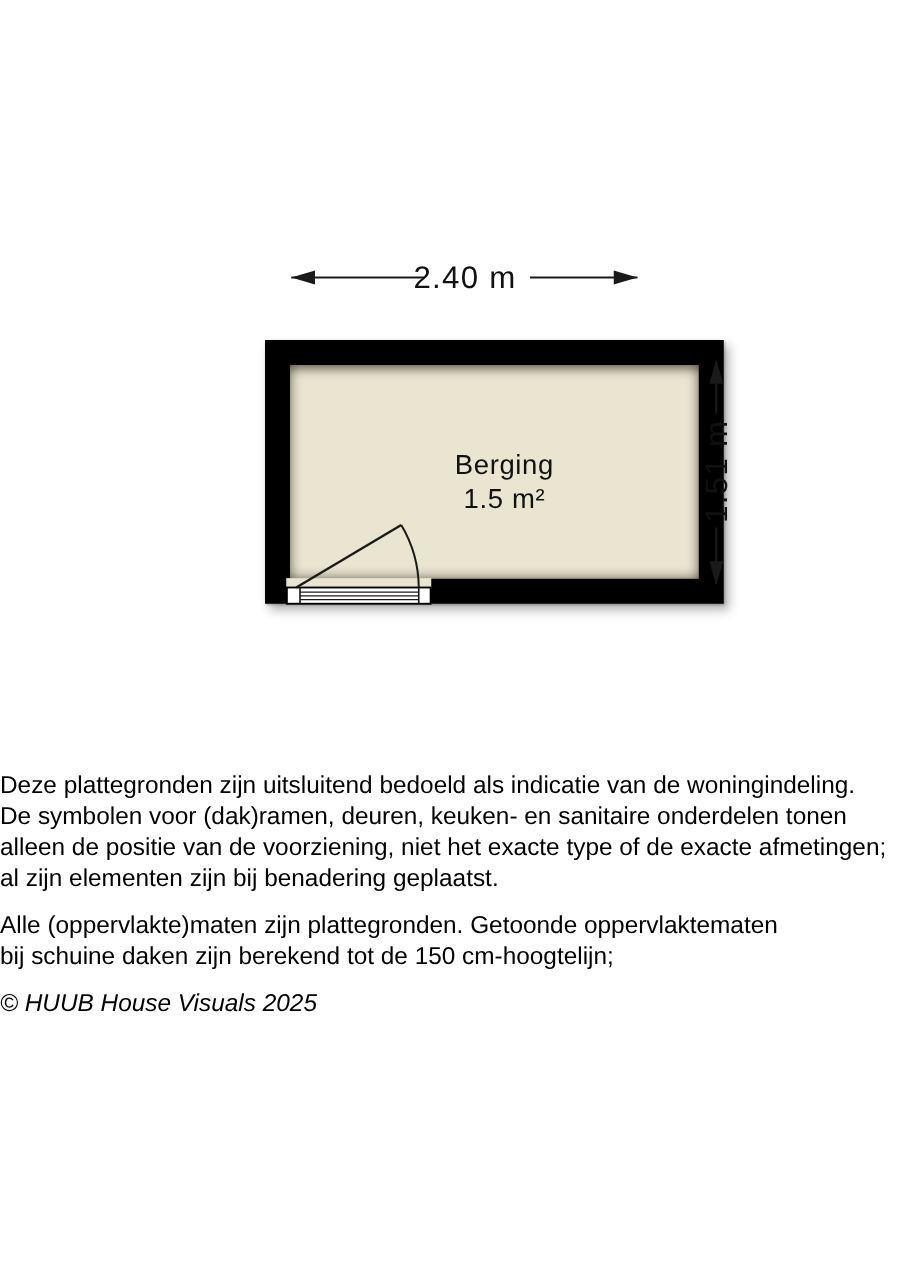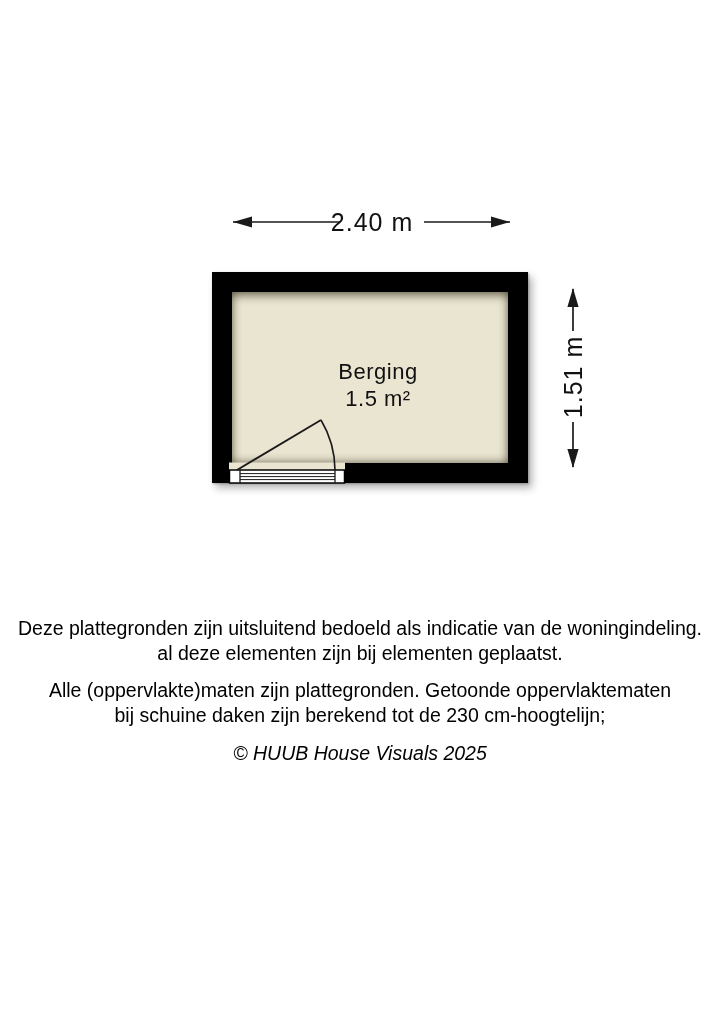--- a/index.html
+++ b/index.html
@@ -10,21 +10,21 @@
     font-family: "Liberation Sans", sans-serif;
     color: #111111;
     overflow: hidden;
   }
   .page { position: absolute; inset: 0; background: #ffffff; }
 
   
   .plan-walls {
     position: absolute;
     left: 212px; top: 272px;
-    width: 316px; height: 211px;
+    width: 367px; height: 211px;
     background: #000000;
     box-shadow: 4px 5px 8px rgba(0,0,0,0.30), 1px 1px 2px rgba(0,0,0,0.25);
   }
   .room-floor {
     position: absolute;
     left: 20px; top: 20px; right: 20px; bottom: 20px;
     background: #e9e5d1;
     box-shadow:
       inset 0 9px 8px -5px rgba(40,35,15,0.55),
       inset 7px 0 7px -4px rgba(40,35,15,0.35),
@@ -55,21 +55,20 @@
     font-size: 25px;
     letter-spacing: 1px;
     fill: #111111;
   }
 
   
   .disclaimer {
     position: absolute;
     left: 0; top: 616px;
     width: 720px;
-    text-align: center;
     font-size: 19.5px;
     line-height: 25px;
     color: #000000;
   }
   .disclaimer .para2 { margin-top: 12px; }
   .copyright-line { margin-top: 13px; font-style: italic; }
 </style>
 </head>
 <body>
 
@@ -111,22 +110,24 @@
       <line x1="240" y1="476.6" x2="335" y2="476.6" stroke-width="1"></line>
       <line x1="240" y1="479.6" x2="335" y2="479.6" stroke-width="1"></line>
       <line x1="237" y1="470" x2="321" y2="420" stroke-width="1.9"></line>
       <path d="M 321 420 A 99 99 0 0 1 335 470" stroke-width="1.6"></path>
     </g>
   </svg>
 
   <div class="disclaimer">
     <div class="para1">
       <div>Deze plattegronden zijn uitsluitend bedoeld als indicatie van de woningindeling.</div>
-      <div>al deze elementen zijn bij elementen geplaatst.</div>
+      <div>De symbolen voor (dak)ramen, deuren, keuken- en sanitaire onderdelen tonen</div>
+      <div>alleen de positie van de voorziening, niet het exacte type of de exacte afmetingen;</div>
+      <div>al zijn elementen zijn bij benadering geplaatst.</div>
     </div>
     <div class="para2">
       <div>Alle (oppervlakte)maten zijn plattegronden. Getoonde oppervlaktematen</div>
-      <div>bij schuine daken zijn berekend tot de 230 cm-hoogtelijn;</div>
+      <div>bij schuine daken zijn berekend tot de 150 cm-hoogtelijn;</div>
     </div>
     <div class="copyright-line">© HUUB House Visuals 2025</div>
   </div>
 
 </div>
 
 </body></html>

